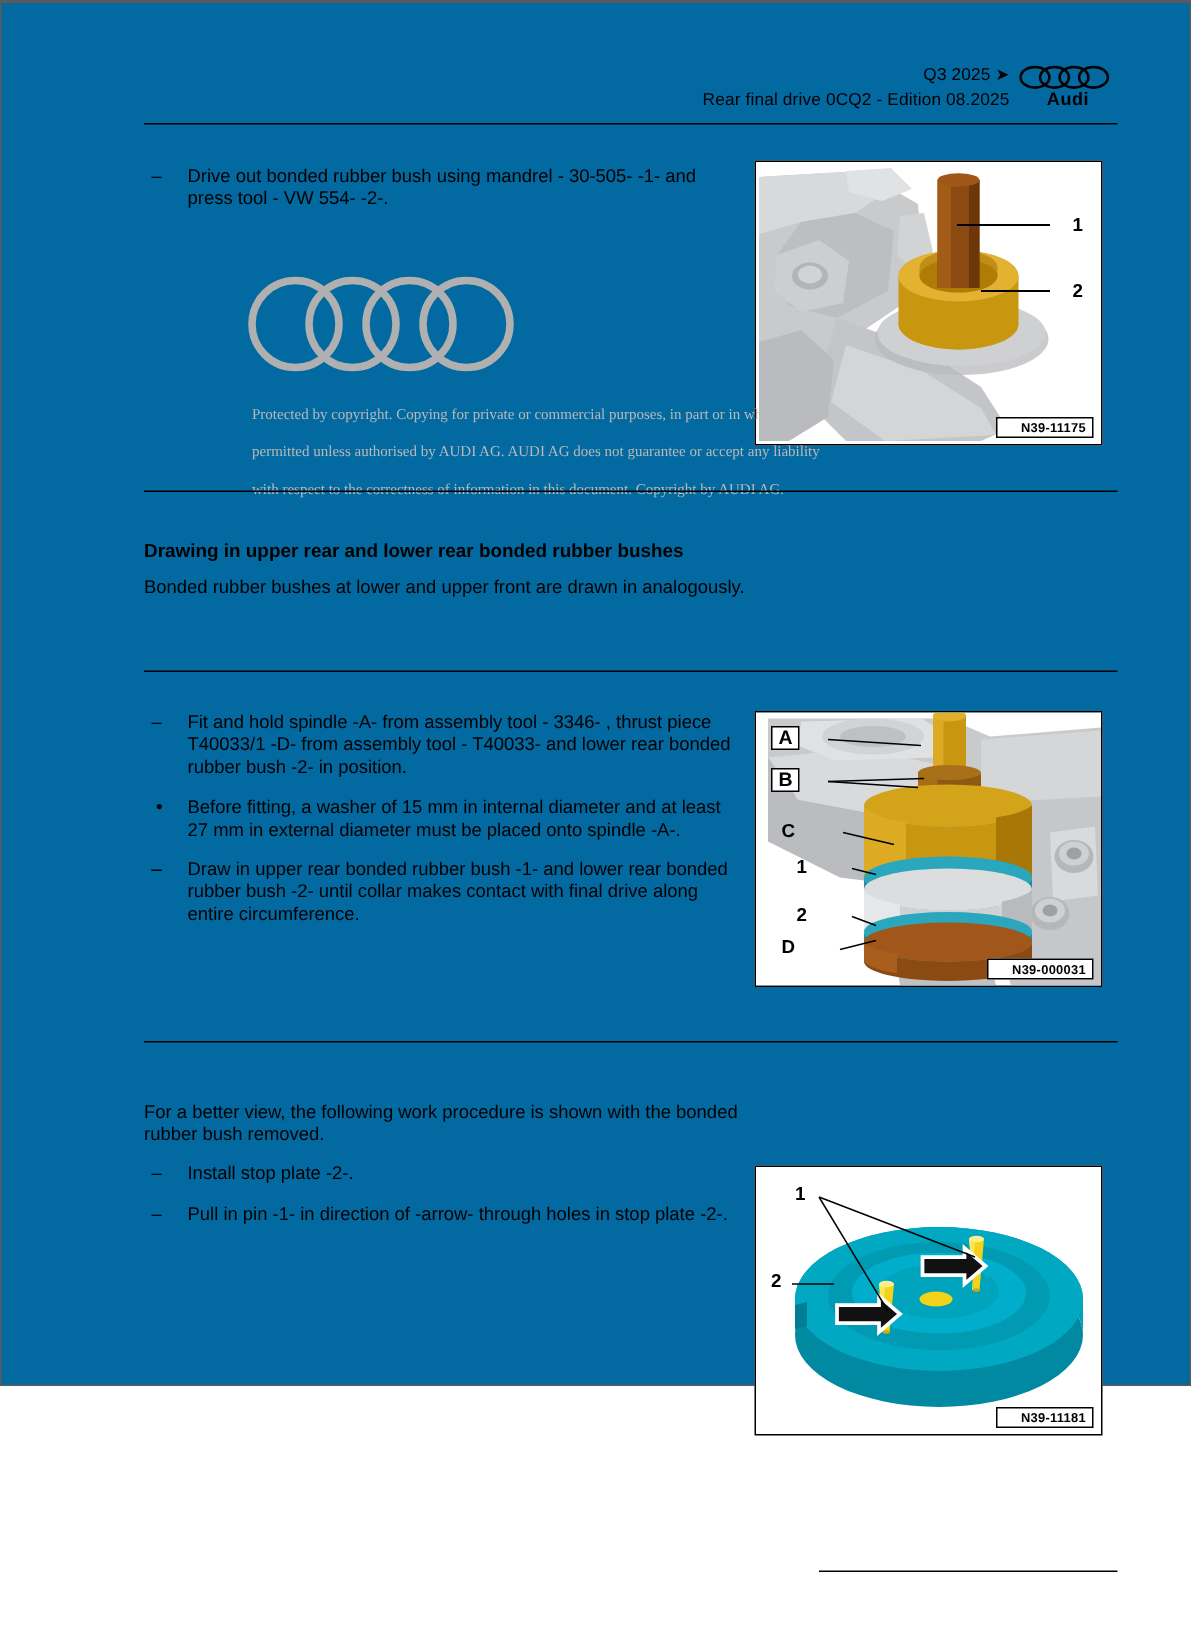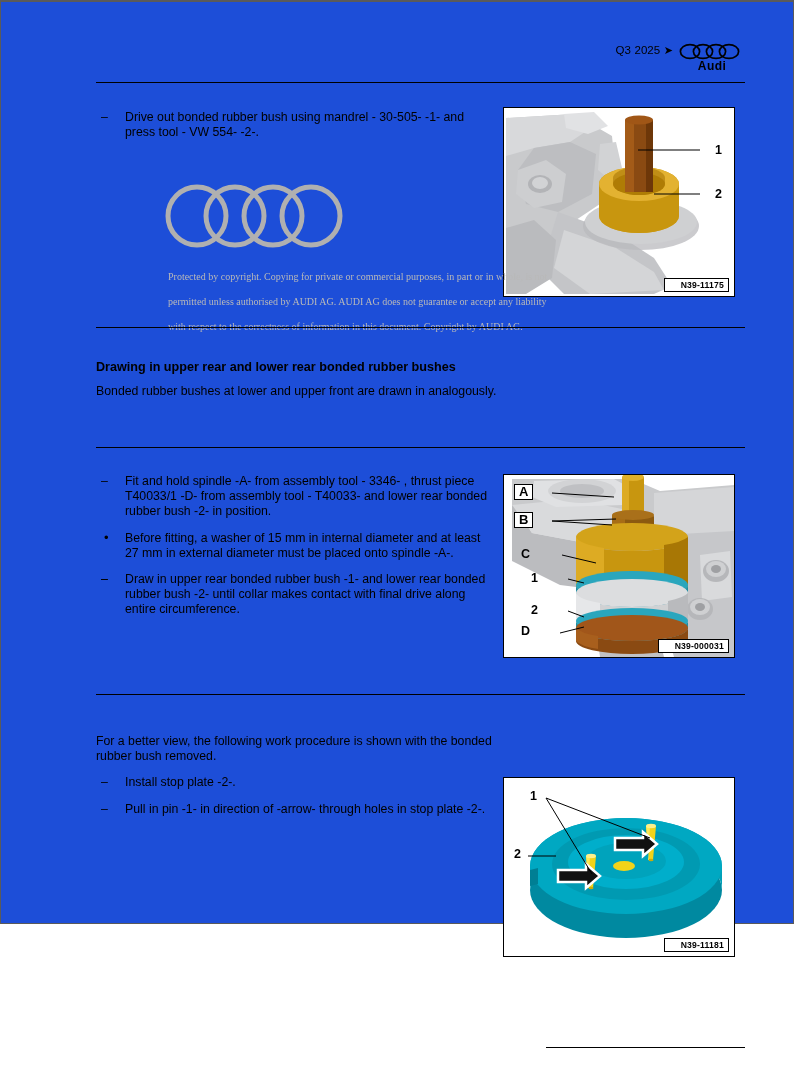--- a/index.html
+++ b/index.html
@@ -11,21 +11,21 @@
     width: 794px; height: 1086px;
     font-family: "Liberation Sans", sans-serif;
     color: #000;
     position: relative;
     overflow: hidden;
   }
   .page {
     position: absolute;
     left: 0; top: 0;
     width: 794px; height: 924px;
-    background: #1d4ed8;
+    background: #0369a1;
     border: 1px solid #5a5a5a;
     border-top-width: 2px;
   }
 
   
   .header {
     position: absolute;
     left: 95px; top: 40px;
     width: 649px; height: 40px;
   }
@@ -163,20 +163,21 @@
   .foot-num { font-size: 25px; font-weight: bold; line-height: 25px; }
 </style>
 </head>
 <body>
 
 <div class="page">
 
   <div class="header">
     <div class="hdr-text">
       <div class="hdr-line1"><span>Q3 2025</span> <span class="arrow-gl">➤</span></div>
+      <div class="hdr-line2">Rear final drive 0CQ2 - Edition 08.2025</div>
     </div>
     <div class="hdr-logo">
       <svg class="hdr-rings" width="66" height="17" viewBox="0 0 66 17">
         <g fill="none" stroke="#000" stroke-width="1.7">
           <ellipse cx="11" cy="8.5" rx="9.6" ry="6.9"></ellipse>
           <ellipse cx="24" cy="8.5" rx="9.6" ry="6.9"></ellipse>
           <ellipse cx="37" cy="8.5" rx="9.6" ry="6.9"></ellipse>
           <ellipse cx="50" cy="8.5" rx="9.6" ry="6.9"></ellipse>
         </g>
       </svg>

